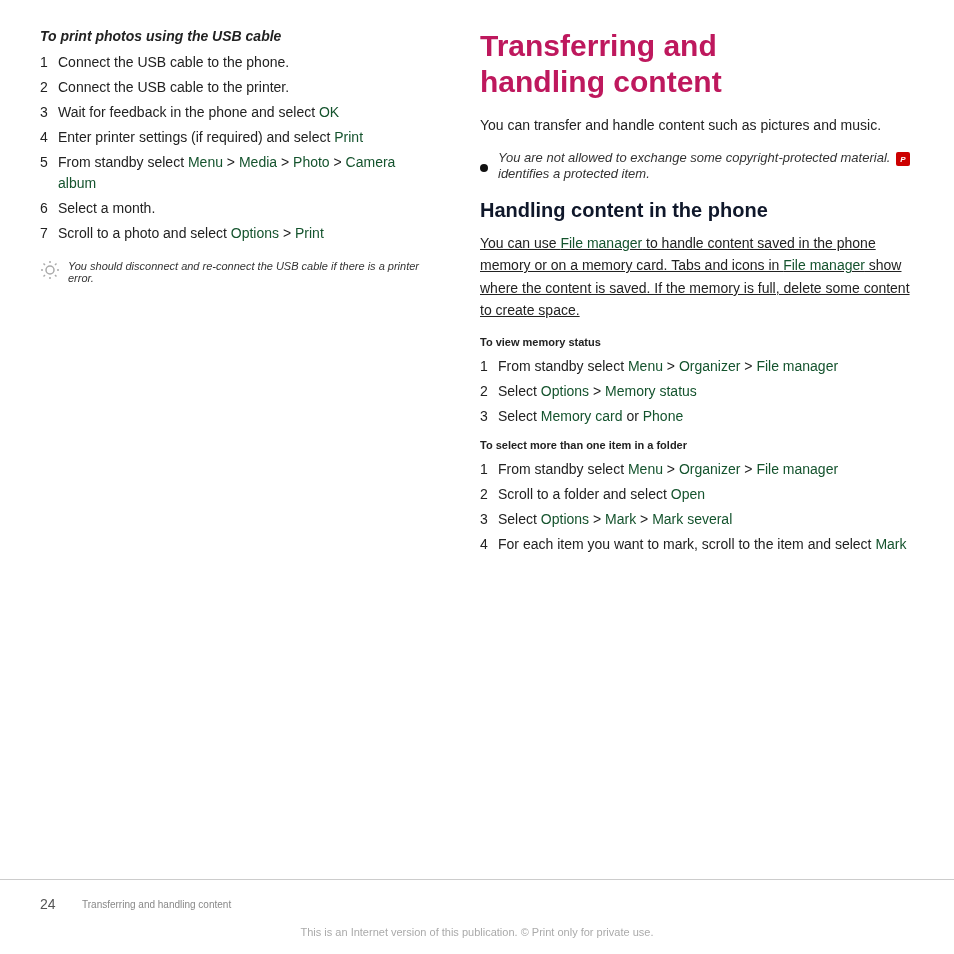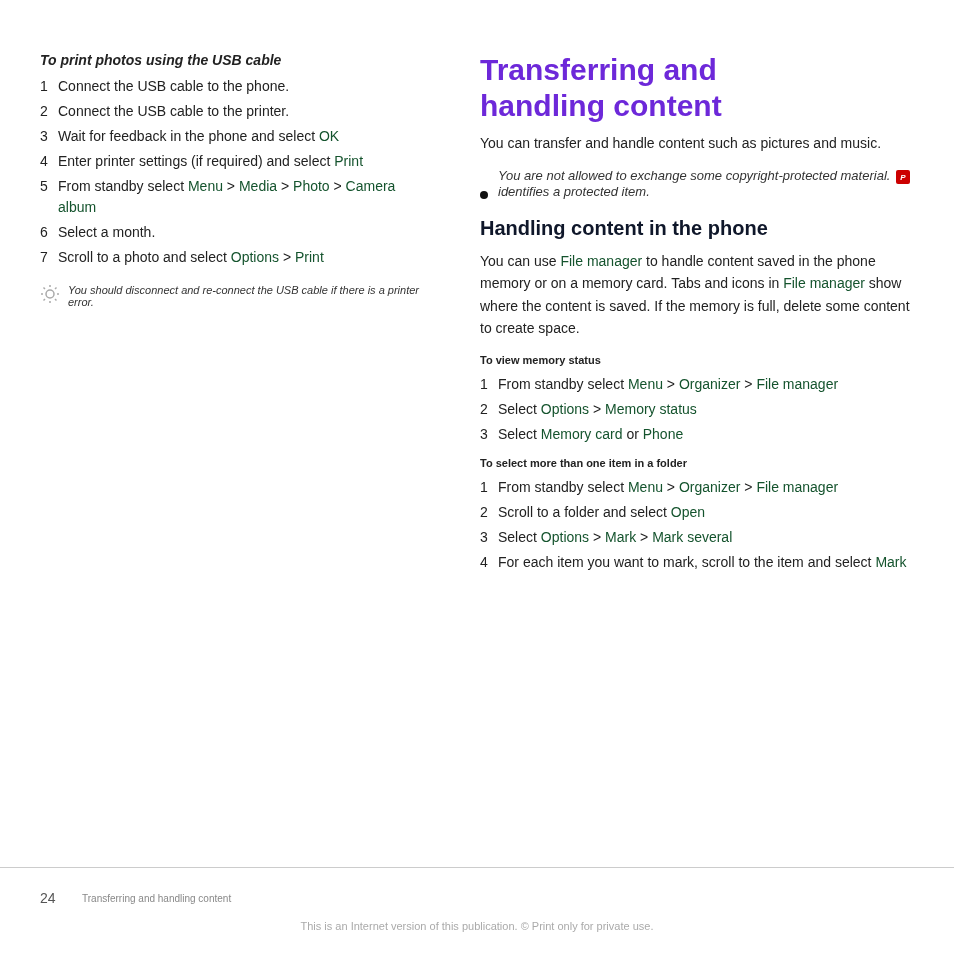--- a/index.html
+++ b/index.html
@@ -15,21 +15,21 @@
     .page-container {
       display: flex;
       flex-direction: column;
       width: 954px;
       min-height: 954px;
       padding: 0;
     }
     .content-area {
       display: flex;
       flex: 1;
-      padding: 52px 40px 20px 40px;
+      padding: 28px 40px 20px 40px;
     }
     .left-column {
       width: 420px;
       padding-right: 30px;
       flex-shrink: 0;
     }
     .right-column {
       flex: 1;
       padding-left: 20px;
     }
@@ -62,32 +62,32 @@
       align-items: flex-start;
       margin-top: 16px;
       font-style: italic;
       font-size: 11px;
       color: #333;
     }
     
     .main-heading {
       font-size: 30px;
       font-weight: bold;
-      color: #6d28d9;
+      color: #be185d;
       line-height: 1.2;
-      margin-bottom: 8px;
+      margin-bottom: 14px;
     }
     .intro-text {
       font-size: 14px;
       line-height: 1.6;
       margin-bottom: 14px;
     }
     .warning-box {
       display: flex;
-      align-items: flex-end;
+      align-items: center;
       margin-bottom: 18px;
       font-style: italic;
       font-size: 13px;
       color: #333;
     }
     .warning-dot {
       width: 8px;
       height: 8px;
       background: #111;
       border-radius: 50%;
@@ -119,30 +119,31 @@
       font-size: 20px;
       font-weight: bold;
       color: #0f172a;
       margin-bottom: 10px;
       margin-top: 4px;
     }
     .body-text {
       font-size: 14px;
       line-height: 1.6;
       margin-bottom: 14px;
+      text-decoration: underline;
     }
     .sub-heading {
       font-weight: bold;
       font-size: 11px;
       margin-bottom: 8px;
       margin-top: 10px;
     }
     .footer {
       border-top: 1px solid #ccc;
-      padding: 22px 40px;
+      padding: 16px 40px;
       display: flex;
       flex-direction: column;
       align-items: center;
     }
     .footer-main {
       width: 100%;
       display: flex;
       align-items: center;
     }
     .footer-page {

